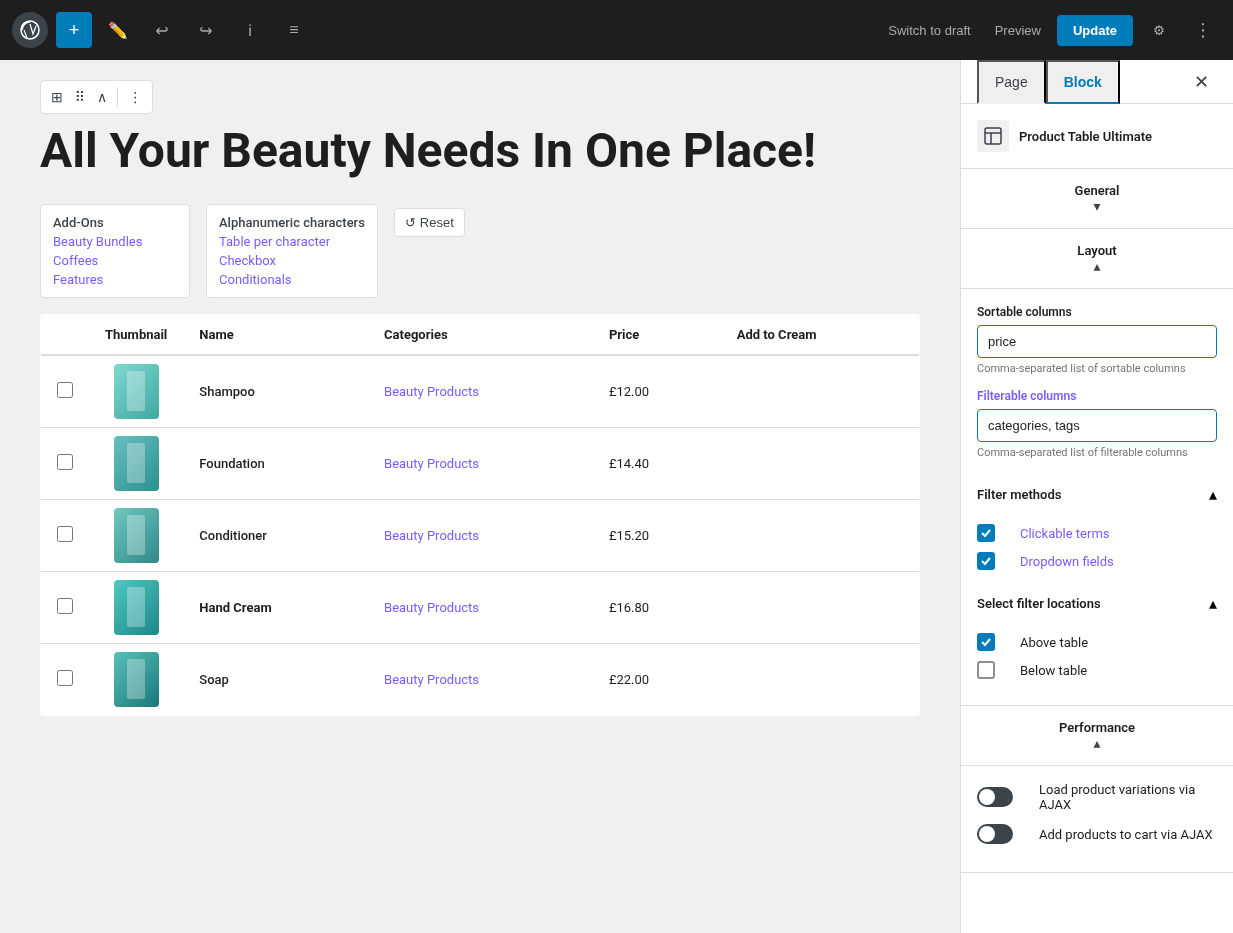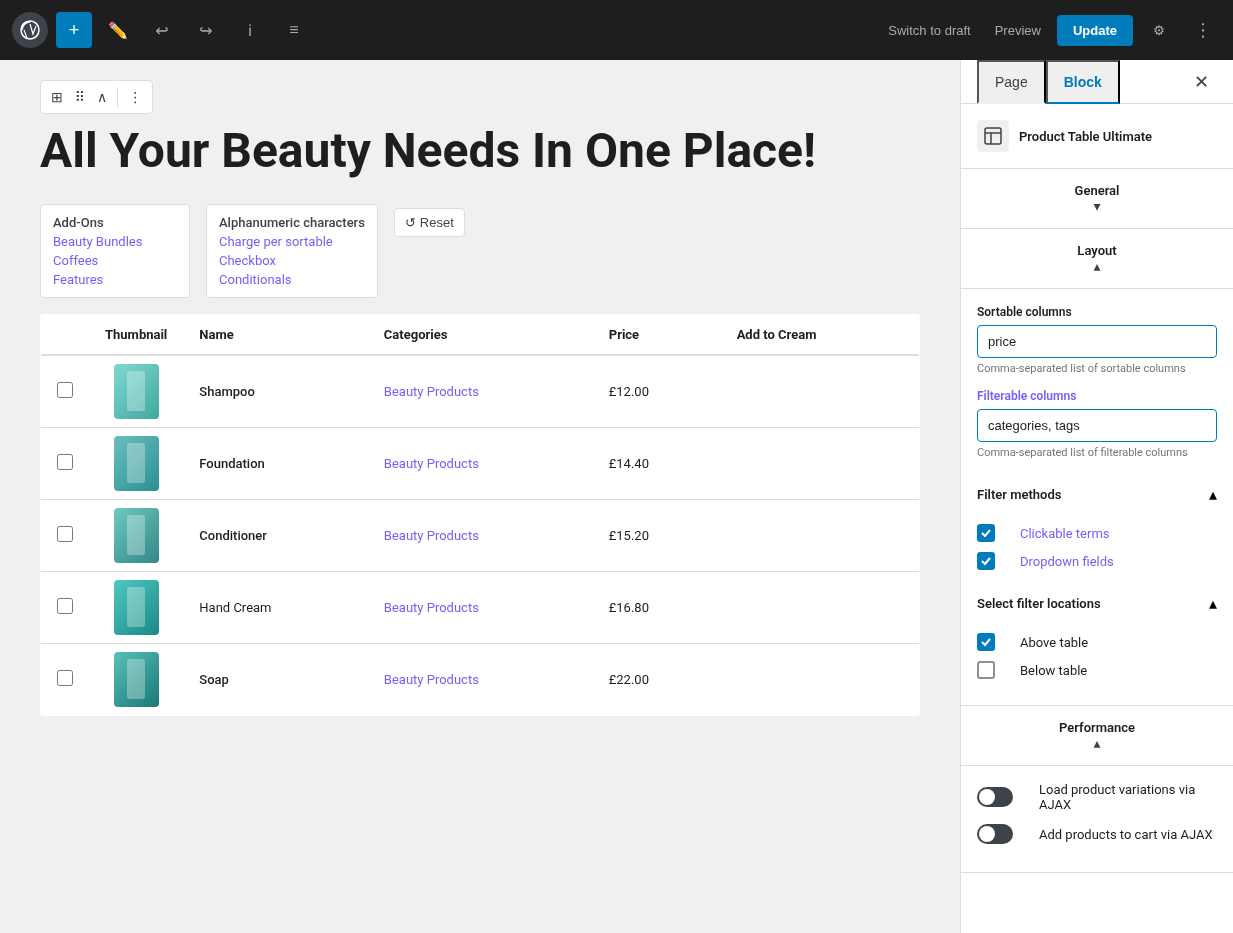--- a/index.html
+++ b/index.html
@@ -174,21 +174,21 @@
 
     <div class="filter-tags-area">
       <div class="filter-column">
         <span class="filter-item">Add-Ons</span>
         <span class="filter-item">Beauty Bundles</span>
         <span class="filter-item">Coffees</span>
         <span class="filter-item">Features</span>
       </div>
       <div class="filter-column">
         <span class="filter-item">Alphanumeric characters</span>
-        <span class="filter-item">Charge per sortable</span>
+        <span class="filter-item">Table per character</span>
         <span class="filter-item">Checkbox</span>
         <span class="filter-item">Conditionals</span>
       </div>
       <button class="reset-btn">
         <span>↺</span>
         <span>Reset</span>
       </button>
     </div>
 
     <table class="product-table">
@@ -247,21 +247,21 @@
     </tr>
           <tr>
       <td class="checkbox-cell">
         <input type="checkbox" style="width: 16px; height: 16px;">
       </td>
       <td class="thumbnail-cell">
         <div style="width:45px;height:55px;background:linear-gradient(135deg,#50c8c0,#1a8888);border-radius:4px;margin:0 auto;display:flex;align-items:center;justify-content:center;">
           <div style="width:18px;height:40px;background:rgba(255,255,255,0.3);border-radius:2px;"></div>
         </div>
       </td>
-      <td style="font-weight:400;">Hand Cream</td>
+      <td style="font-weight:700;">Hand Cream</td>
       <td><a href="#" class="category-link">Beauty Products</a></td>
       <td class="price-cell">£16.80</td>
       <td></td>
     </tr>
           <tr>
       <td class="checkbox-cell">
         <input type="checkbox" style="width: 16px; height: 16px;">
       </td>
       <td class="thumbnail-cell">
         <div style="width:45px;height:55px;background:linear-gradient(135deg,#58c0b8,#1a7878);border-radius:4px;margin:0 auto;display:flex;align-items:center;justify-content:center;">

